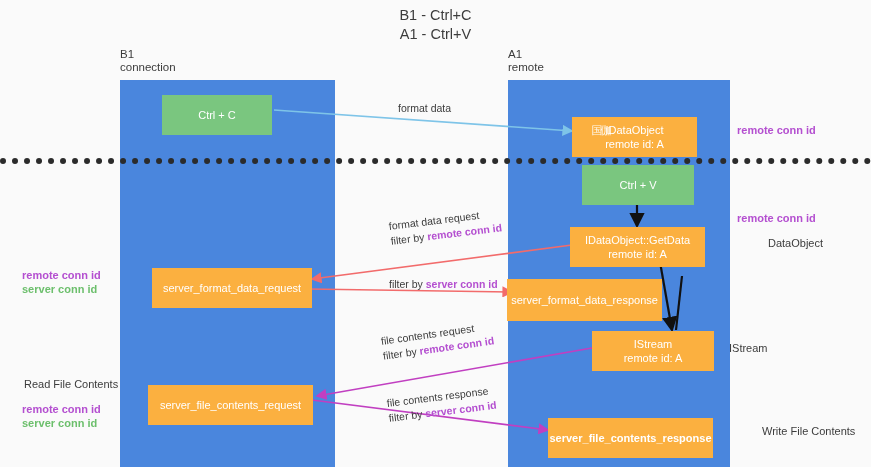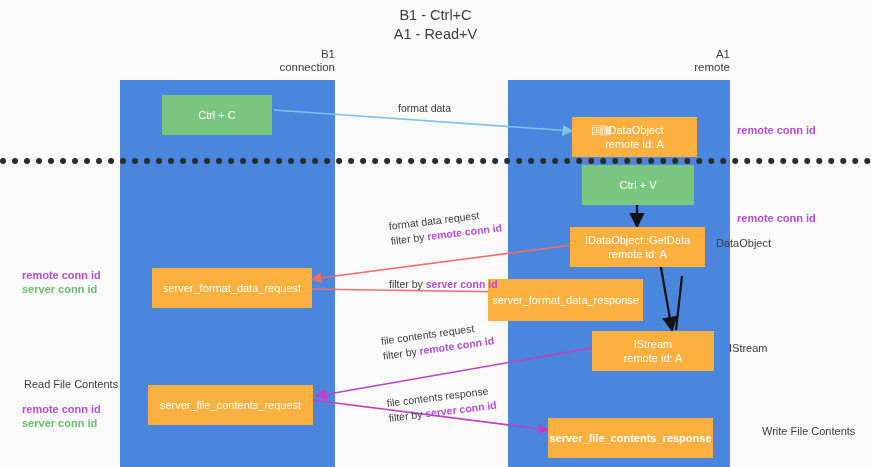--- a/index.html
+++ b/index.html
@@ -9,21 +9,21 @@
     font-family:"Liberation Sans", sans-serif;
     overflow:hidden;
   }
   #stage{position:relative;width:871px;height:467px;}
 
   .lane{position:absolute;background:#4a86dd;}
   .lane-b1{left:120px;top:80px;width:215px;height:387px;}
   .lane-a1{left:508px;top:80px;width:222px;height:387px;}
 
   .lane-head{
-    position:absolute;text-align:right;color:#3c3c3c;
+    position:absolute;text-align:left;color:#3c3c3c;
     font-size:11.5px;line-height:13px;
   }
 
   .title{
     position:absolute;left:0;right:0;top:6px;
     text-align:center;color:#3c3c3c;
     font-size:14.5px;line-height:19px;
   }
 
   .node{
@@ -65,21 +65,21 @@
     letter-spacing:-2px;opacity:.92;
   }
 </style>
 </head>
 <body>
 
 <div id="stage">
 
   <div class="title">
     <div>B1 - Ctrl+C</div>
-    <div>A1 - Read+V</div>
+    <div>A1 - Ctrl+V</div>
   </div>
 
   <div class="lane-head" style="left:120px;top:48px;width:215px;">
     <div>B1</div>
     <div>connection</div>
   </div>
   <div class="lane-head" style="left:508px;top:48px;width:222px;">
     <div>A1</div>
     <div>remote</div>
   </div>
@@ -140,21 +140,21 @@
 
   <div class="node orange" style="left:570px;top:227px;width:135px;height:34px;">
     <span>IDataObject::GetData</span>
     <span>remote id: A</span>
   </div>
 
   <div class="node orange" style="left:152px;top:268px;width:160px;height:25px;">
     <span>server_format_data_request</span>
   </div>
 
-  <div class="node orange" style="left:488px;top:279px;width:155px;height:42px;">
+  <div class="node orange" style="left:507px;top:279px;width:155px;height:42px;">
     <span>server_format_data_response</span>
   </div>
 
   <div class="node orange" style="left:592px;top:331px;width:122px;height:31px;">
     <span>IStream</span>
     <span>remote id: A</span>
   </div>
 
   <div class="node orange" style="left:148px;top:385px;width:165px;height:25px;">
     <span>server_file_contents_request</span>
@@ -190,21 +190,21 @@
 
   <div class="edgelabel" style="left:386px;top:396px;transform:rotate(-7deg);transform-origin:left top;">
     <div>file contents response</div>
     <div>
       <span>filter by </span><b class="purple">server conn id</b>
     </div>
   </div>
 
   <div class="note purple" style="left:737px;top:123px;">remote conn id</div>
   <div class="note purple" style="left:737px;top:211px;">remote conn id</div>
-  <div class="note note-dark" style="left:716px;top:236px;">DataObject</div>
+  <div class="note note-dark" style="left:768px;top:236px;">DataObject</div>
   <div class="note note-dark" style="left:729px;top:341px;">IStream</div>
   <div class="note note-dark" style="left:734px;top:424px;margin-left:28px;">Write File Contents</div>
 
   <div class="note purple" style="left:22px;top:268px;">remote conn id</div>
   <div class="note green-t" style="left:22px;top:282px;">server conn id</div>
 
   <div class="note note-dark" style="left:24px;top:377px;">Read File Contents</div>
   <div class="note purple" style="left:22px;top:402px;">remote conn id</div>
   <div class="note green-t" style="left:22px;top:416px;">server conn id</div>
 

